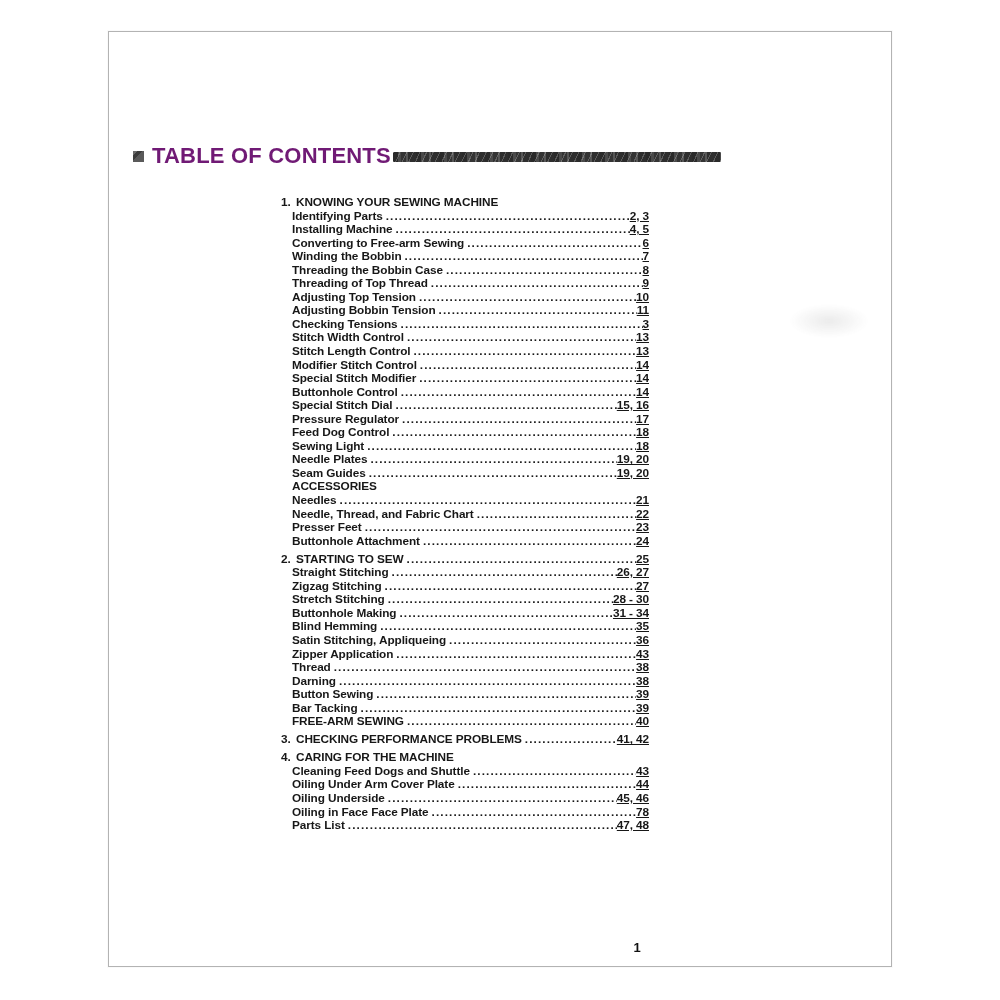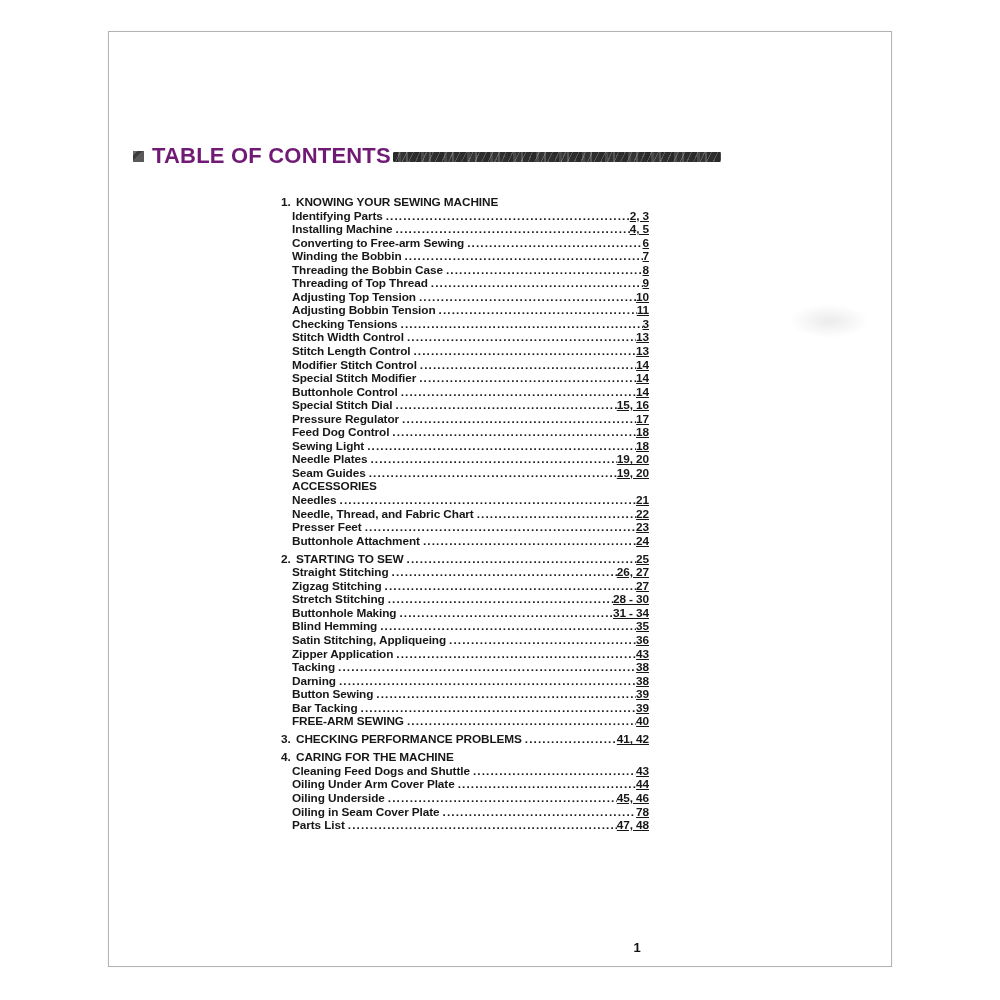--- a/index.html
+++ b/index.html
@@ -238,21 +238,21 @@
         <span class="label">Satin Stitching, Appliqueing</span>
         <span class="leader">........................................................................................................................................................................................................</span>
         <span class="pagenum">36</span>
       </div>
       <div class="row item">
         <span class="label">Zipper Application</span>
         <span class="leader">........................................................................................................................................................................................................</span>
         <span class="pagenum">43</span>
       </div>
       <div class="row item">
-        <span class="label">Tacking</span>
+        <span class="label">Thread</span>
         <span class="leader">........................................................................................................................................................................................................</span>
         <span class="pagenum">38</span>
       </div>
       <div class="row item">
         <span class="label">Darning</span>
         <span class="leader">........................................................................................................................................................................................................</span>
         <span class="pagenum">38</span>
       </div>
       <div class="row item">
         <span class="label">Button Sewing</span>
@@ -288,21 +288,21 @@
         <span class="label">Oiling Under Arm Cover Plate</span>
         <span class="leader">........................................................................................................................................................................................................</span>
         <span class="pagenum">44</span>
       </div>
       <div class="row item">
         <span class="label">Oiling Underside</span>
         <span class="leader">........................................................................................................................................................................................................</span>
         <span class="pagenum">45, 46</span>
       </div>
       <div class="row item">
-        <span class="label">Oiling in Seam Cover Plate</span>
+        <span class="label">Oiling in Face Face Plate</span>
         <span class="leader">........................................................................................................................................................................................................</span>
         <span class="pagenum">78</span>
       </div>
       <div class="row item">
         <span class="label">Parts List</span>
         <span class="leader">........................................................................................................................................................................................................</span>
         <span class="pagenum">47, 48</span>
       </div>
     </div>
 

